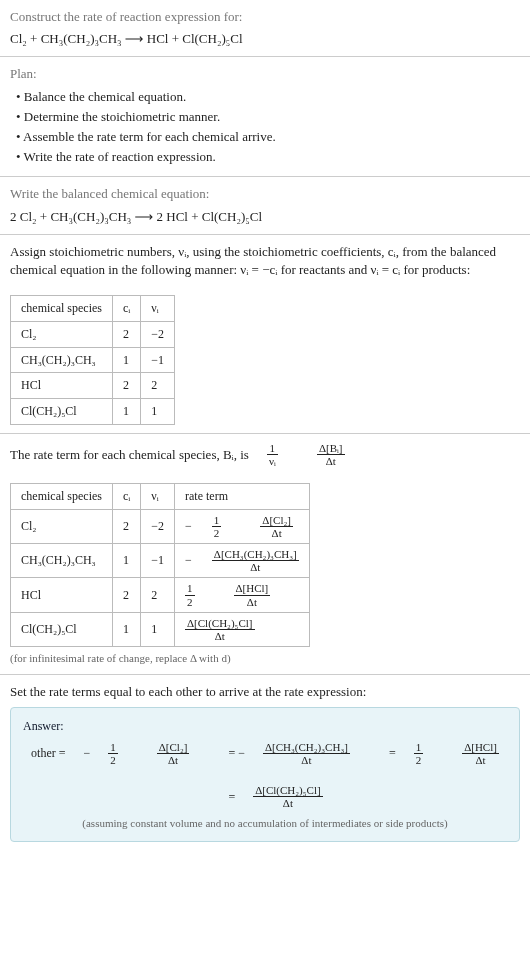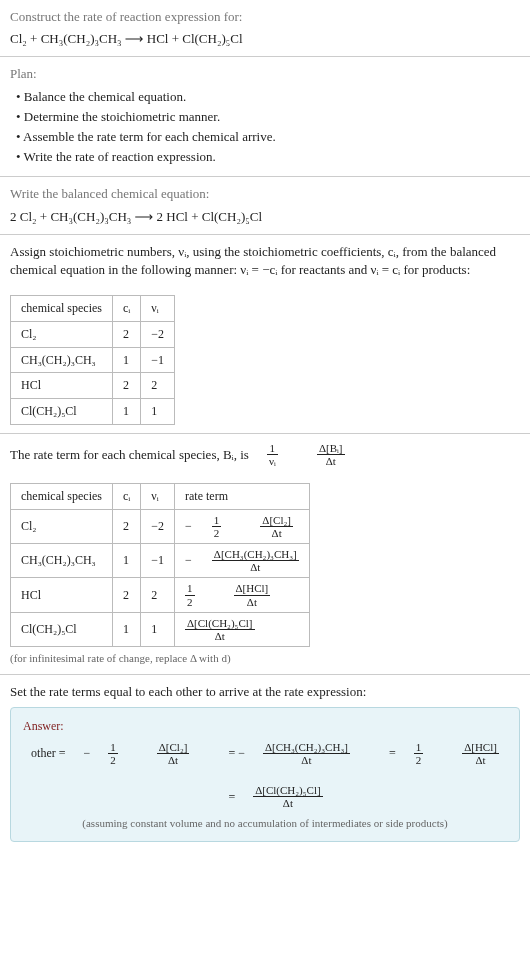--- a/index.html
+++ b/index.html
@@ -43,21 +43,21 @@
 .frac .num { display: block; border-bottom: 1px solid #222; padding: 0 2px; }
 .frac .den { display: block; padding: 0 2px; }
 .note { font-size: 11px; color: #666; margin-top: 4px; }
 .answer-box {
   background: #e8f4f8;
   border: 1px solid #b8d8e0;
   border-radius: 4px;
   padding: 10px 12px;
   margin-top: 6px;
 }
-.answer-label { color: #7f1d1d; font-size: 12px; margin-bottom: 6px; }
+.answer-label { color: #0f172a; font-size: 12px; margin-bottom: 6px; }
 .answer-eq { text-align: center; font-size: 12px; margin: 6px 0; }
 .answer-note { text-align: center; font-size: 11px; color: #666; margin-top: 6px; }
 .rate-term { white-space: nowrap; }
 .neg { margin-right: 2px; }
 .inline-row { display: flex; align-items: center; flex-wrap: wrap; gap: 18px; }
 </style>
 </head>
 <body>
 
 <div class="section">

